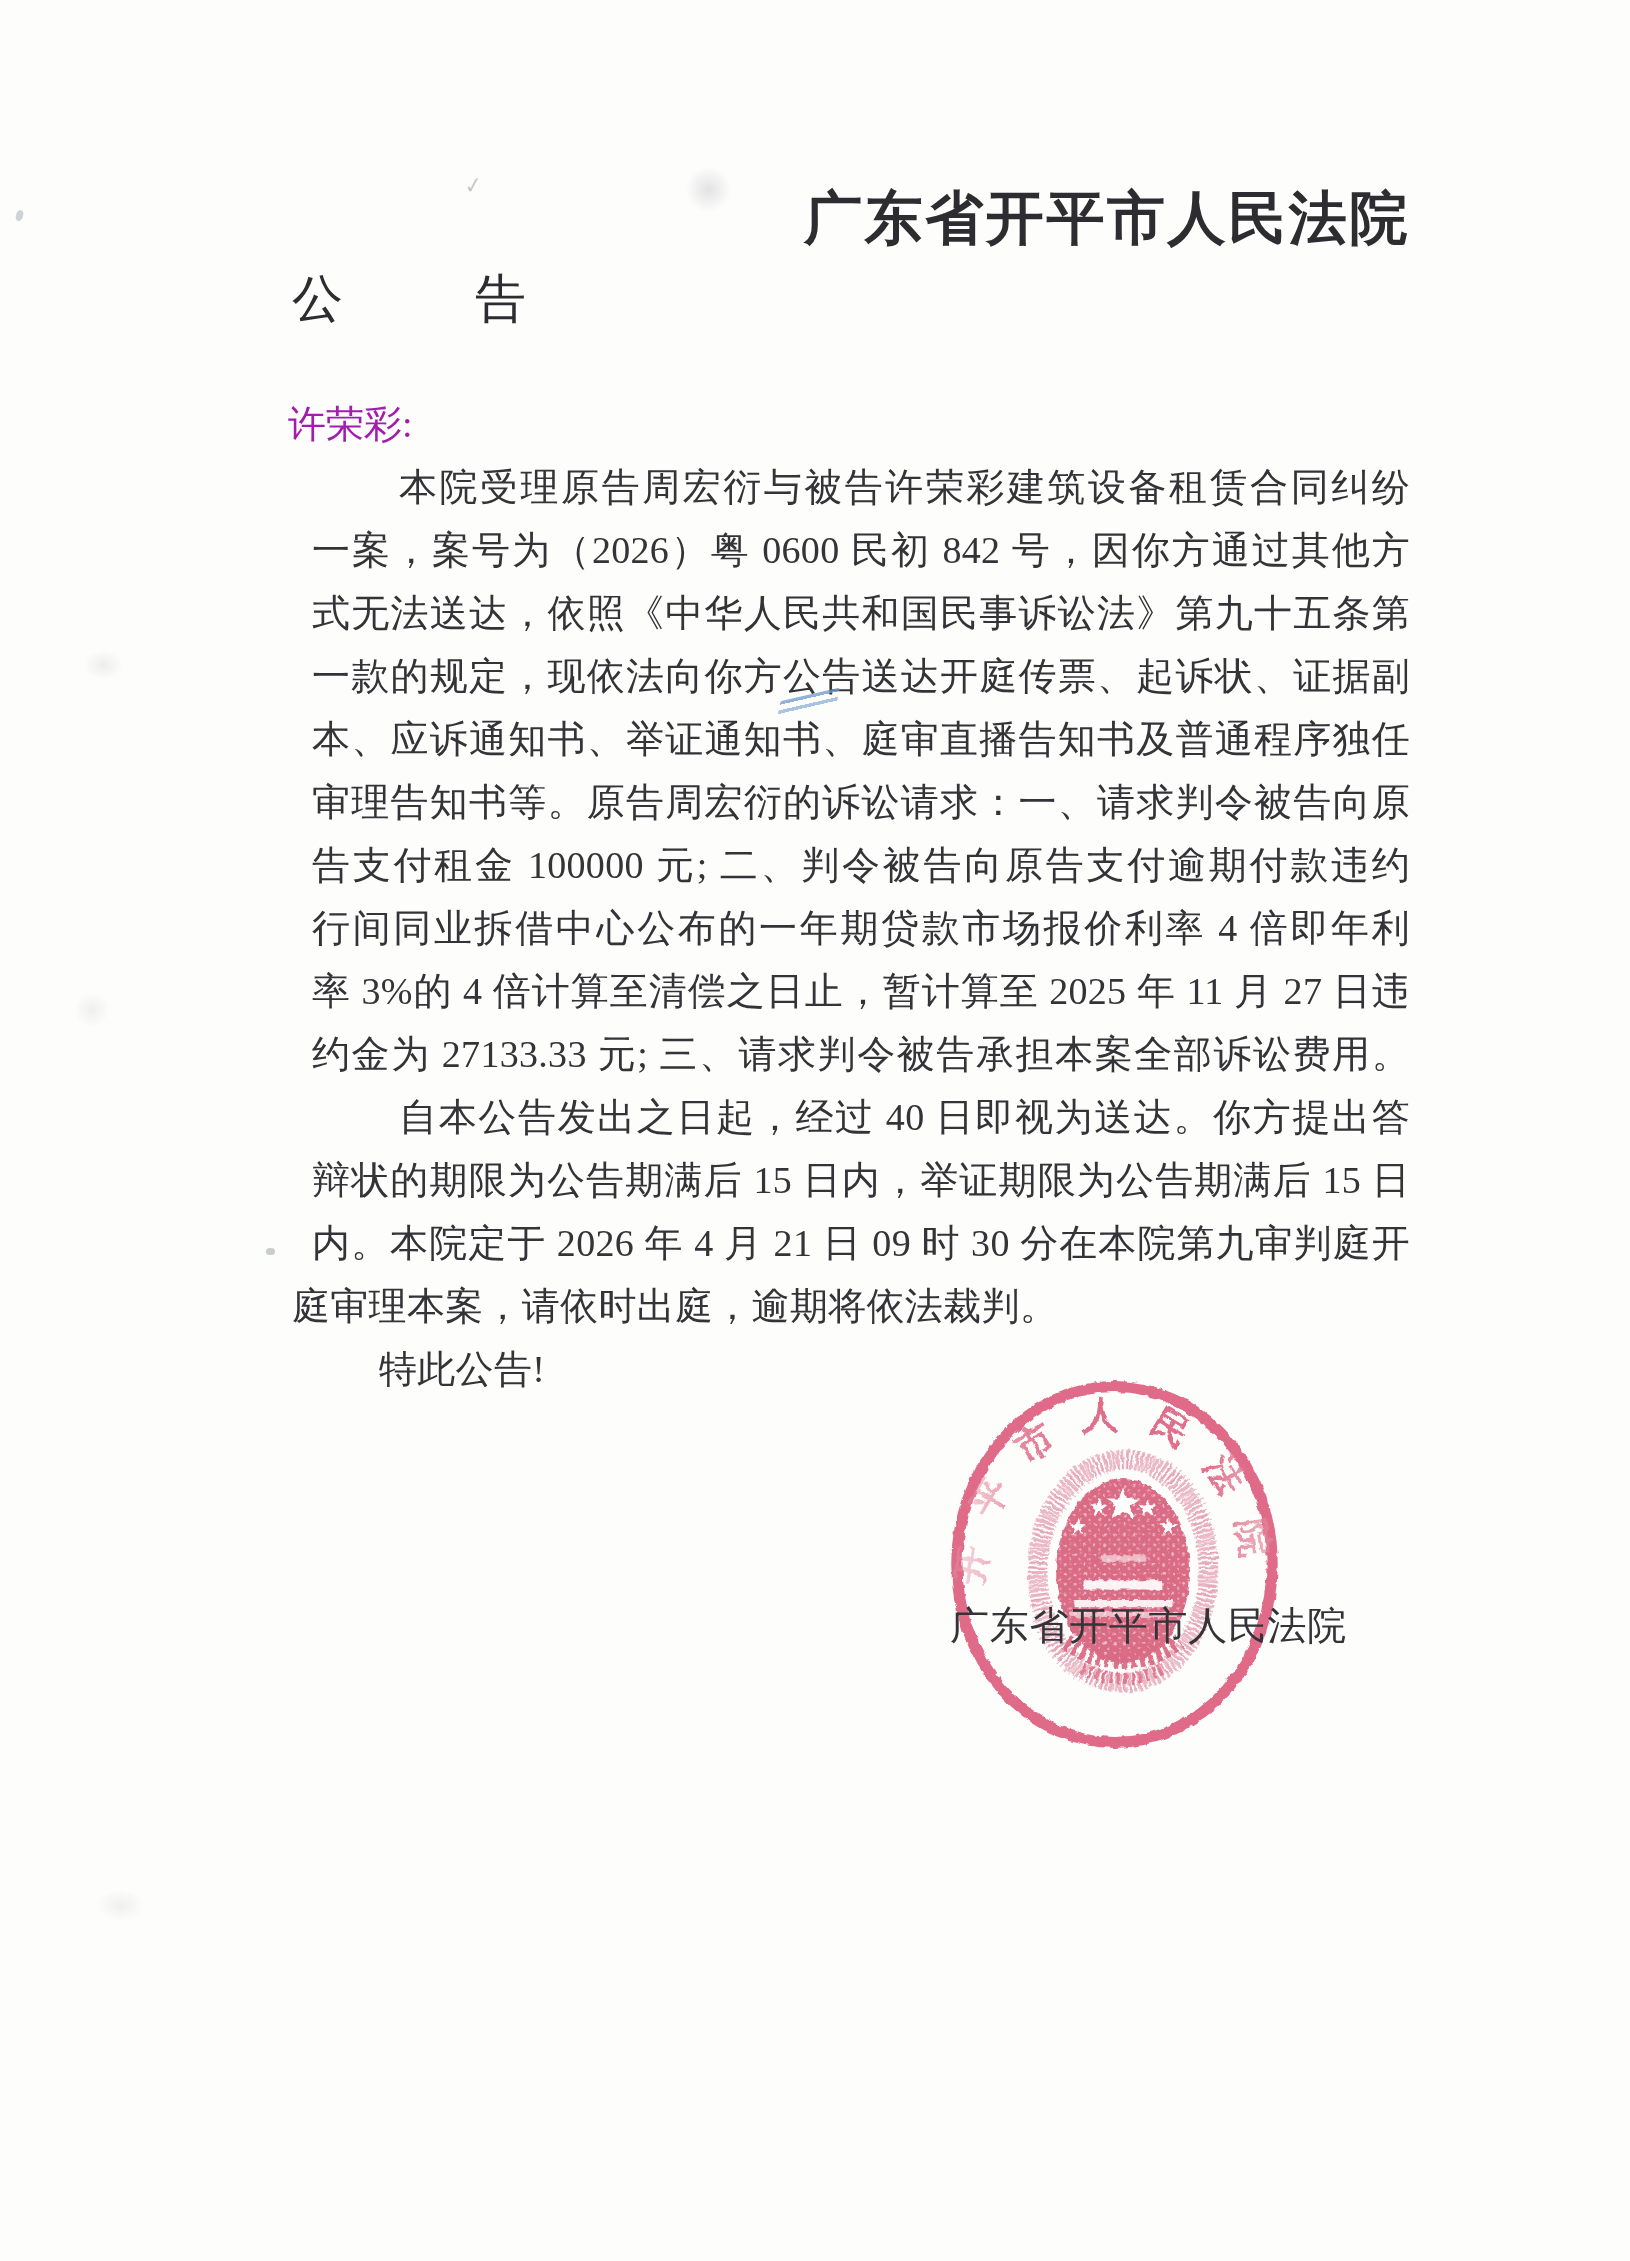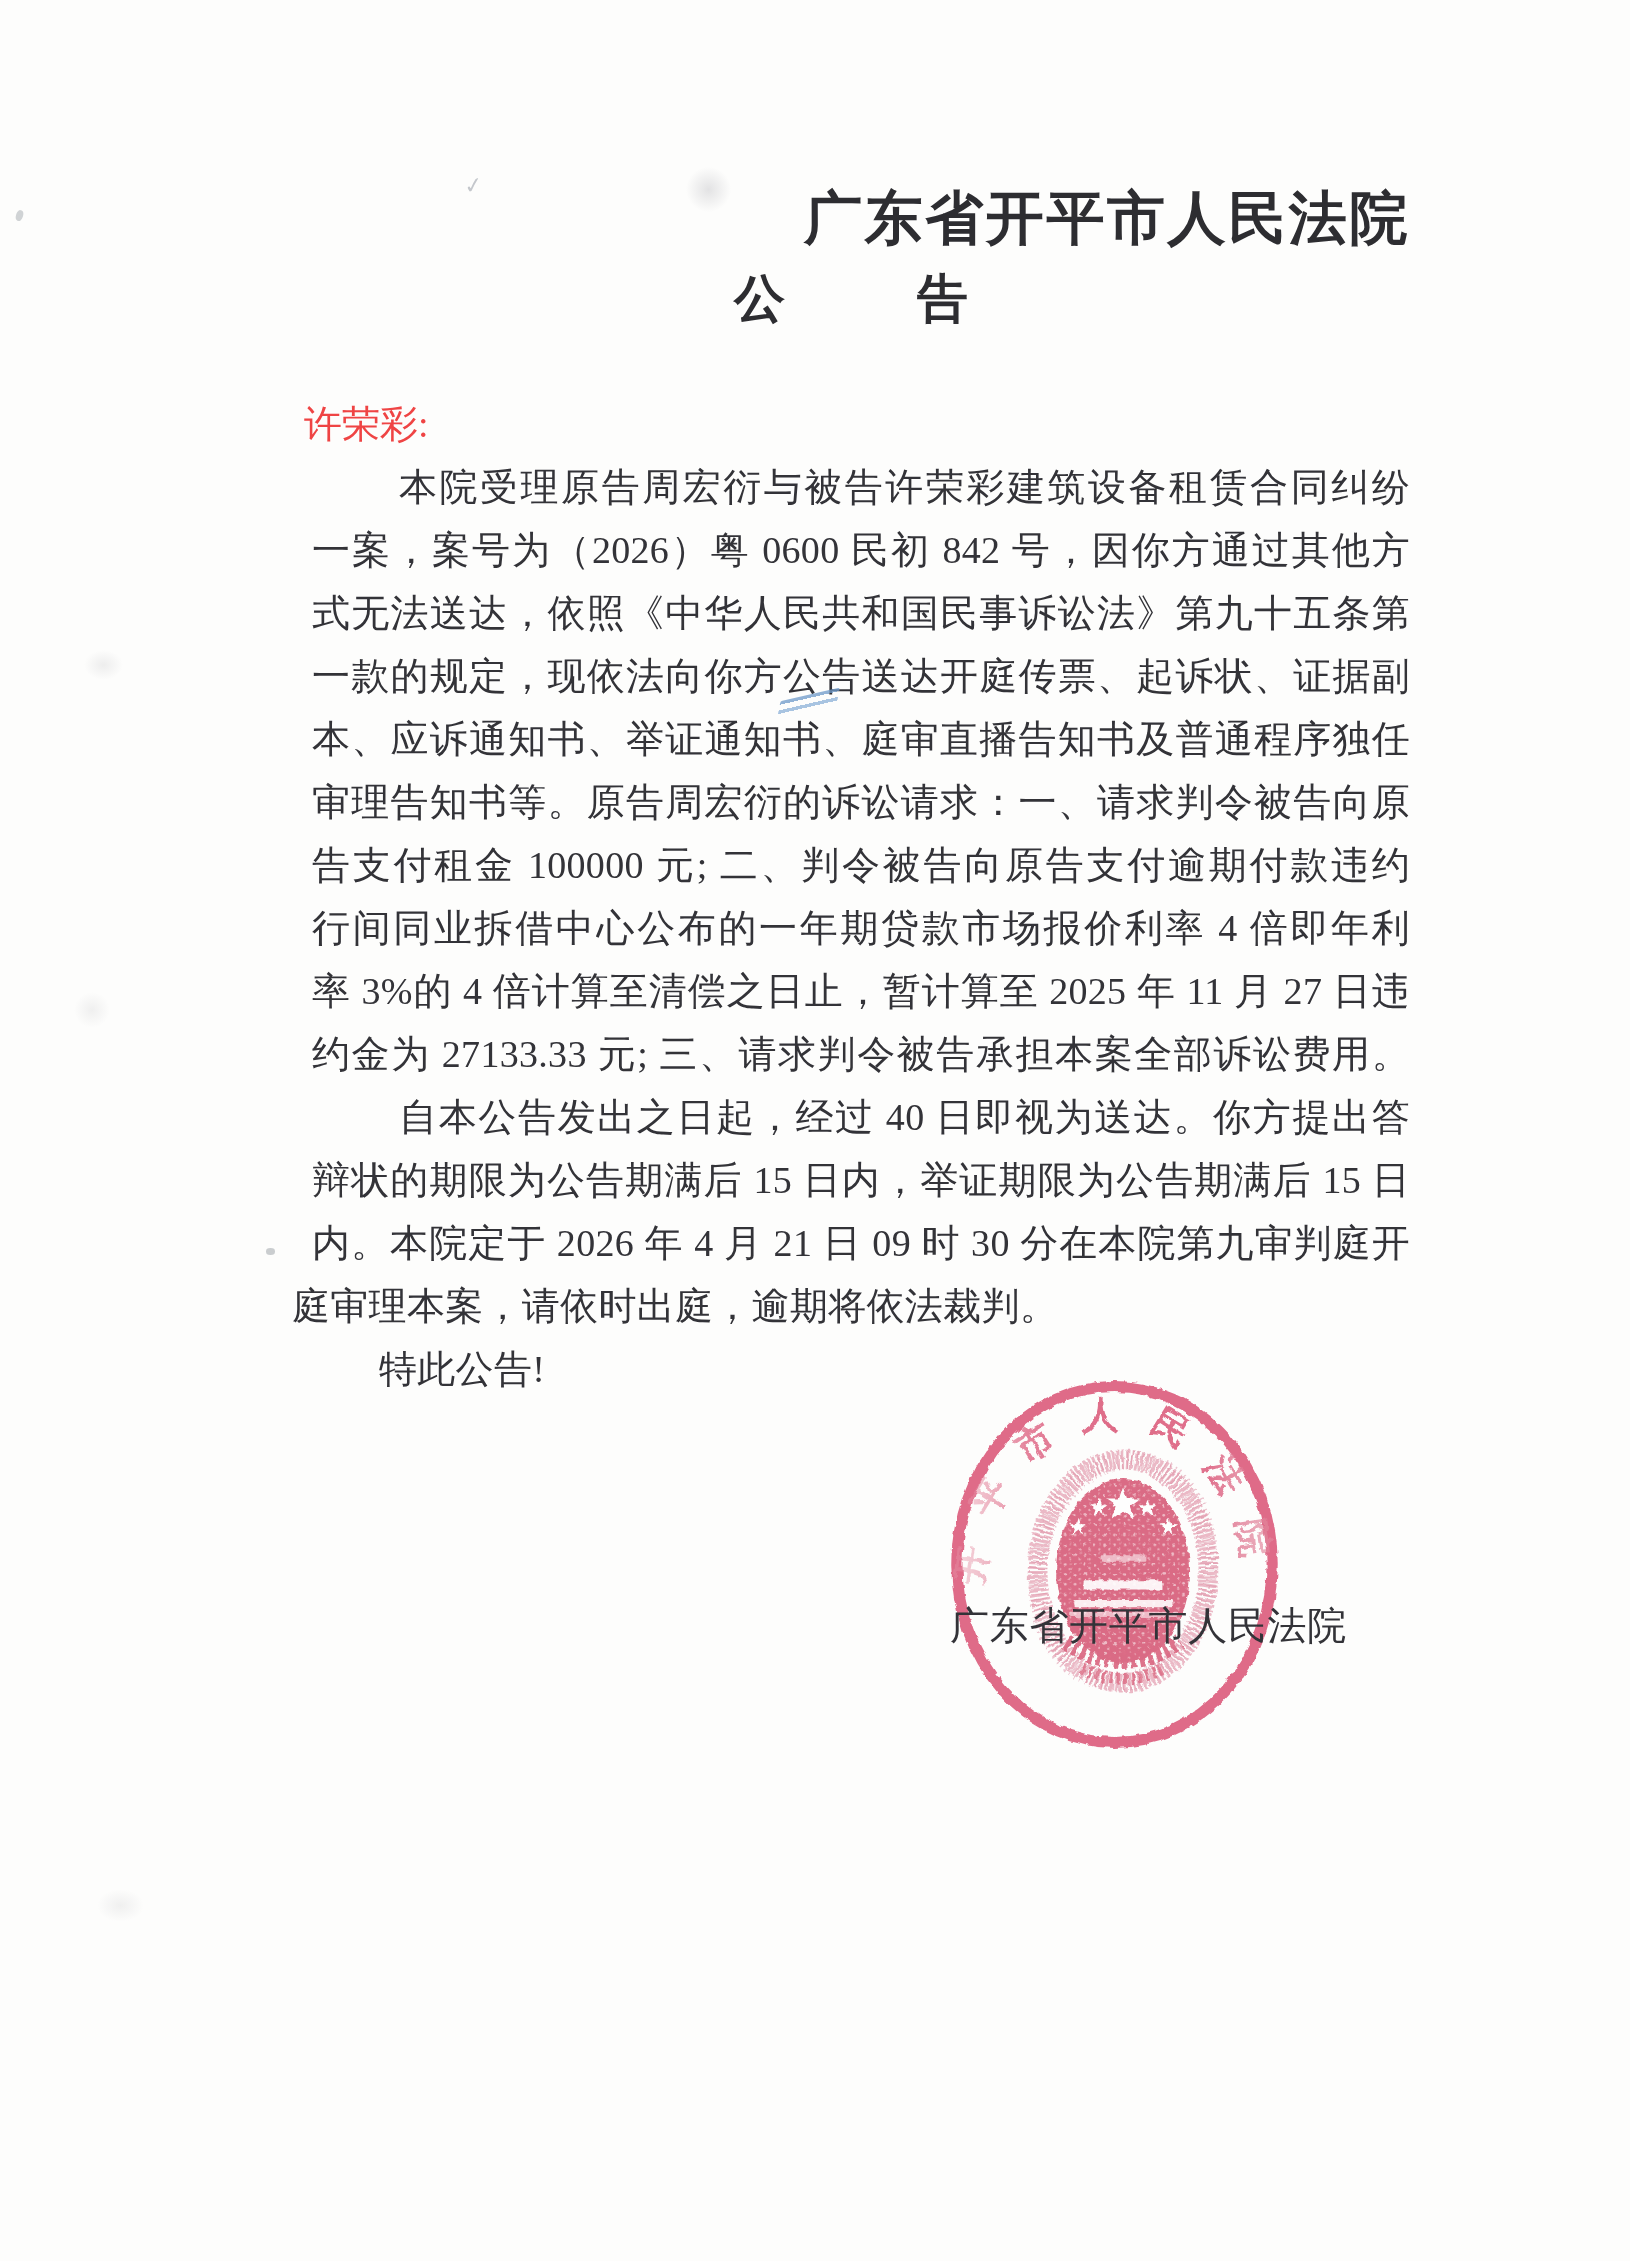--- a/index.html
+++ b/index.html
@@ -14,30 +14,29 @@
 
   
   .doc-title {
     position:absolute; left:292px; top:183px; width:1118px;
     text-align:right;
     font-size:58px; line-height:72px; letter-spacing:2.6px;
     font-weight:600; color:#2d2d31;
   }
   .doc-subtitle {
     position:absolute; left:292px; top:266px; width:1118px;
-    text-align:center;
     font-size:51px; line-height:66px;
-    font-weight:700; color:#2d2d31;
+    font-weight:400; color:#2d2d31;
   }
   .sub-gap { display:inline-block; width:132px; }
 
   
   .recipient {
-    position:absolute; left:304px; top:393px;
-    font-size:38px; line-height:62px; color:#ef4444;
+    position:absolute; left:288px; top:393px;
+    font-size:38px; line-height:62px; color:#a21caf;
   }
   .body-lines {
     position:absolute; left:292px; top:456px; width:1118px;
   }
   .line {
     font-size:38px; line-height:63px; height:63px;
     color:#333338; letter-spacing:0.3px;
   }
   .line.justify { text-align:justify; text-align-last:justify;margin-left:20px; }
   .line.indent  { padding-left:87px; }

